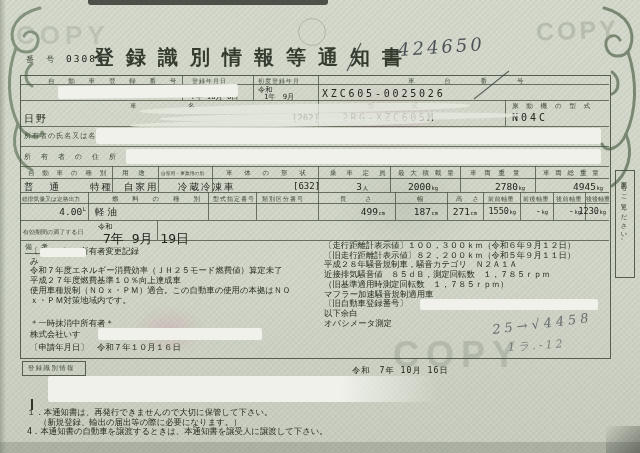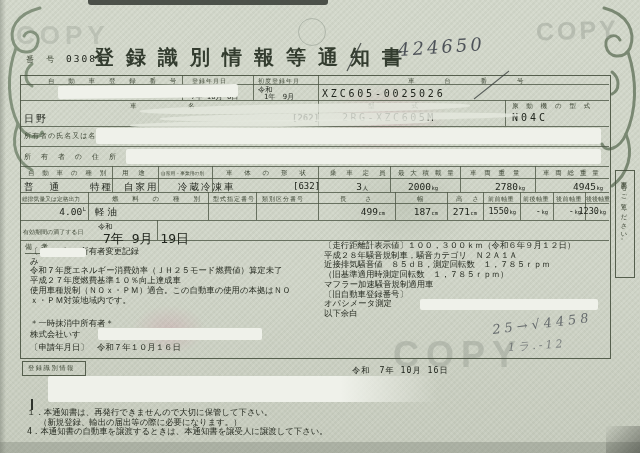--- a/index.html
+++ b/index.html
@@ -185,27 +185,28 @@
     <div>〔　　　〕、所有者変更記録</div>
     <div>み</div>
     <div>令和７年度エネルギー消費効率（ＪＨ２５モード燃費値）算定未了</div>
     <div>平成２７年度燃費基準１０％向上達成車</div>
     <div>使用車種規制（ＮＯｘ・ＰＭ）適合。この自動車の使用の本拠はＮＯ</div>
     <div>ｘ・ＰＭ対策地域内です。</div>
   </div>
   <div class="redact" style="left:40px;top:248px;width:46px;height:9px;"></div>
   <div class="abs rem" style="left:324px;top:241px;">
     <div>〔走行距離計表示値〕１００，３００ｋｍ（令和６年９月１２日）</div>
+    <div>〔旧走行距離計表示値〕８２，２００ｋｍ（令和５年９月１１日）</div>
     <div>平成２８年騒音規制車，騒音カテゴリ　Ｎ２Ａ１Ａ</div>
     <div>近接排気騒音値　８５ｄＢ，測定回転数　１，７８５ｒｐｍ</div>
     <div>（旧基準適用時測定回転数　１，７８５ｒｐｍ）</div>
     <div>マフラー加速騒音規制適用車</div>
     <div>〔旧自動車登録番号〕</div>
+    <div>以下余白</div>
     <div>オパシメータ測定</div>
-    <div>以下余白</div>
   </div>
   <div class="redact" style="left:420px;top:299px;width:178px;height:11px;"></div>
 
   <div class="abs rem" style="left:30px;top:319px;">＊一時抹消中所有者＊</div>
   <div class="abs rem" style="left:30px;top:330px;">株式会社いすゞ</div>
   <div class="redact" style="left:98px;top:328px;width:164px;height:12px;"></div>
   <div class="abs rem" style="left:30px;top:343px;">〔申請年月日〕　令和７年１０月１６日</div>
 
   <div class="pen" style="left:492px;top:316px;font-size:13px;letter-spacing:4px;transform:rotate(-7deg);opacity:.8;">25→√4458</div>
   <div class="pen" style="left:508px;top:338px;font-size:11px;letter-spacing:3px;transform:rotate(-4deg);opacity:.65;">1ラ.-12</div>

